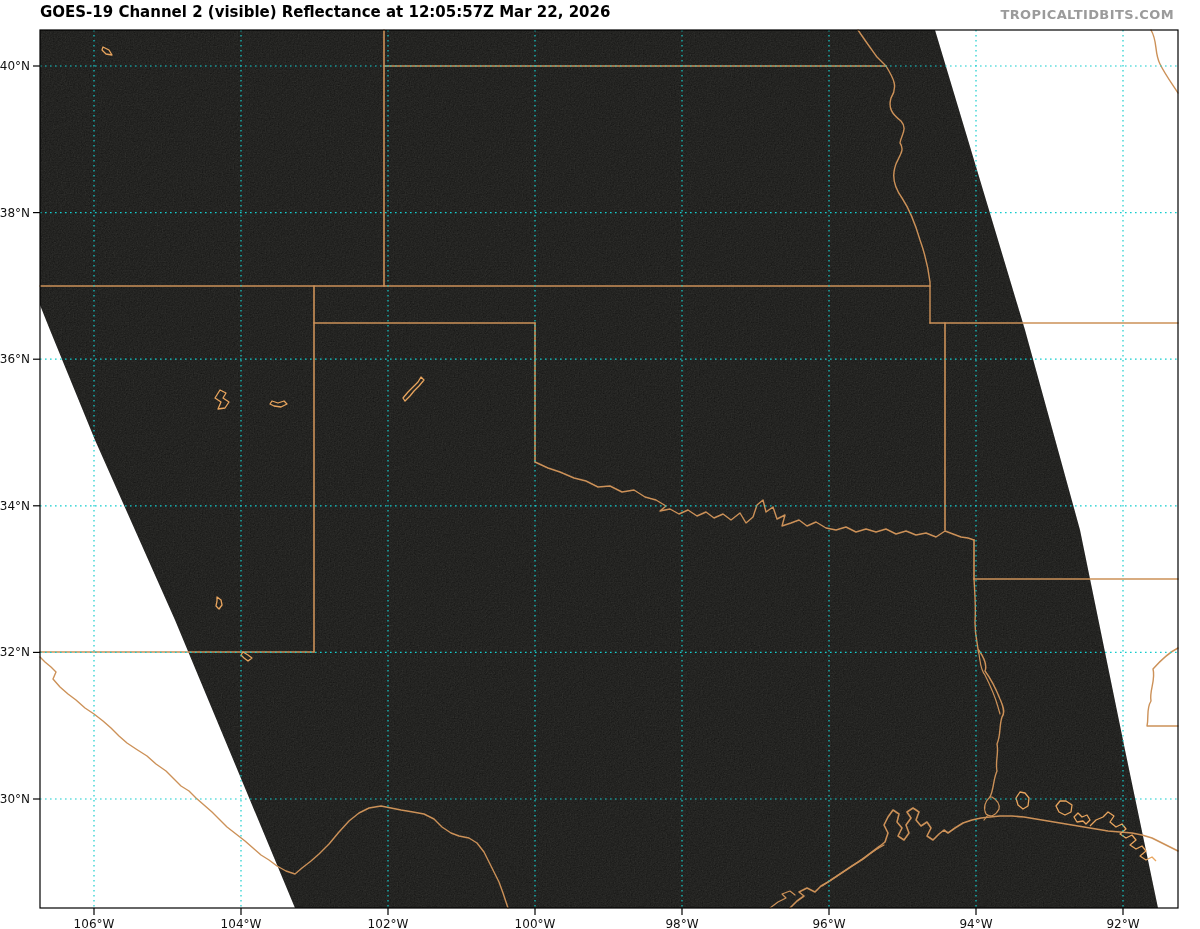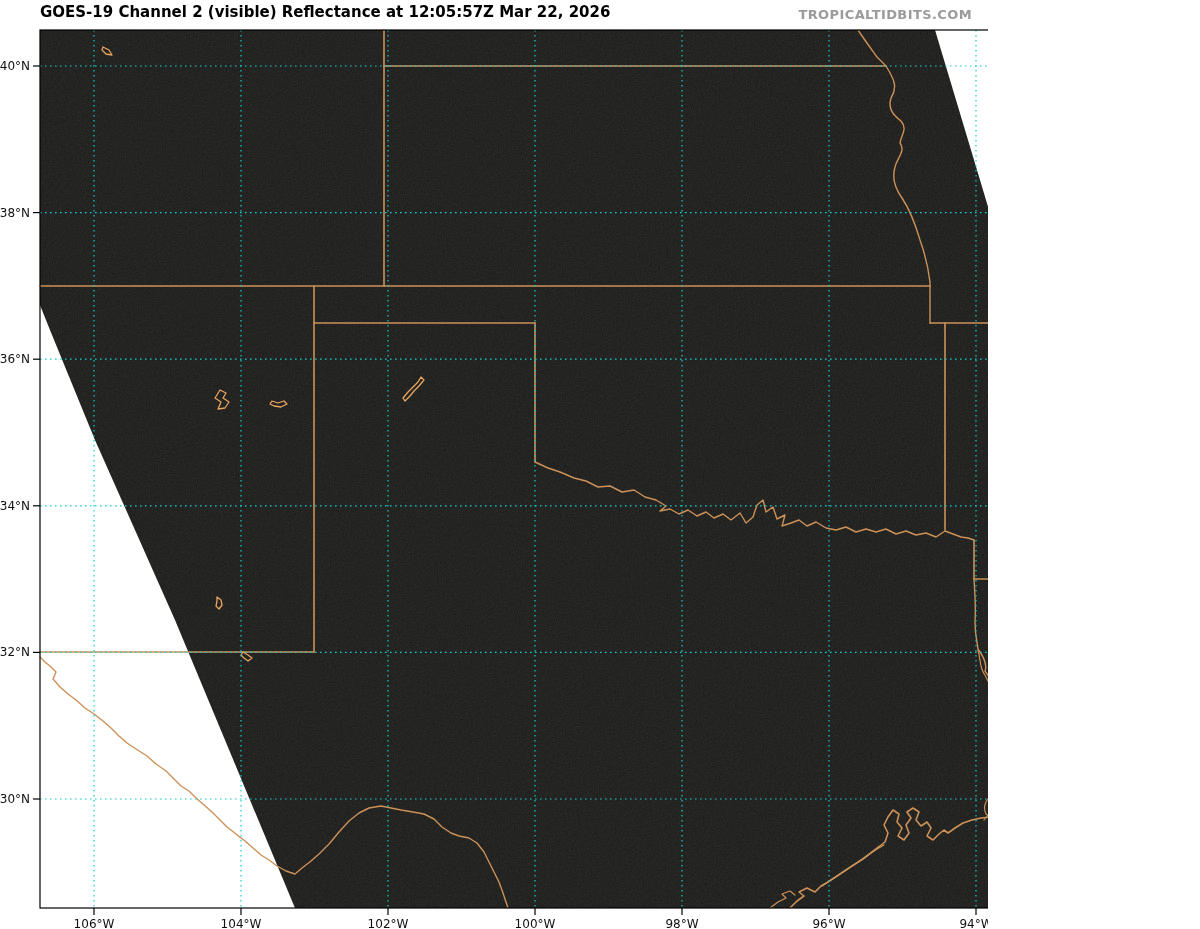--- a/index.html
+++ b/index.html
@@ -1,20 +1,20 @@
 <!DOCTYPE html>
 <html><head>
 <meta charset="utf-8">
 <style>
   html,body{margin:0;padding:0;background:#ffffff;}
-  #page{position:relative;width:988px;height:929px;background:#ffffff;overflow:hidden;
+  #page{position:relative;width:1200px;height:929px;background:#ffffff;overflow:hidden;
         font-family:"DejaVu Sans","Liberation Sans",sans-serif;}
   #plot-title{position:absolute;left:40px;top:3px;font-size:15px;font-weight:bold;color:#000;
               white-space:nowrap;}
-  #watermark{position:absolute;right:16px;top:7px;font-size:13px;font-weight:bold;color:#9b9b9b;
+  #watermark{position:absolute;right:26px;top:7px;font-size:13px;font-weight:bold;color:#9b9b9b;
              letter-spacing:0.4px;white-space:nowrap;}
   svg text{font-family:"DejaVu Sans","Liberation Sans",sans-serif;}
   .axis-label{font-size:12px;fill:#111;}
 </style>
 </head>
 <body>
 
 <div id="page">
   <div id="plot-title">GOES-19 Channel 2 (visible) Reflectance at 12:05:57Z Mar 22, 2026</div>
   <div id="watermark">TROPICALTIDBITS.COM</div>

